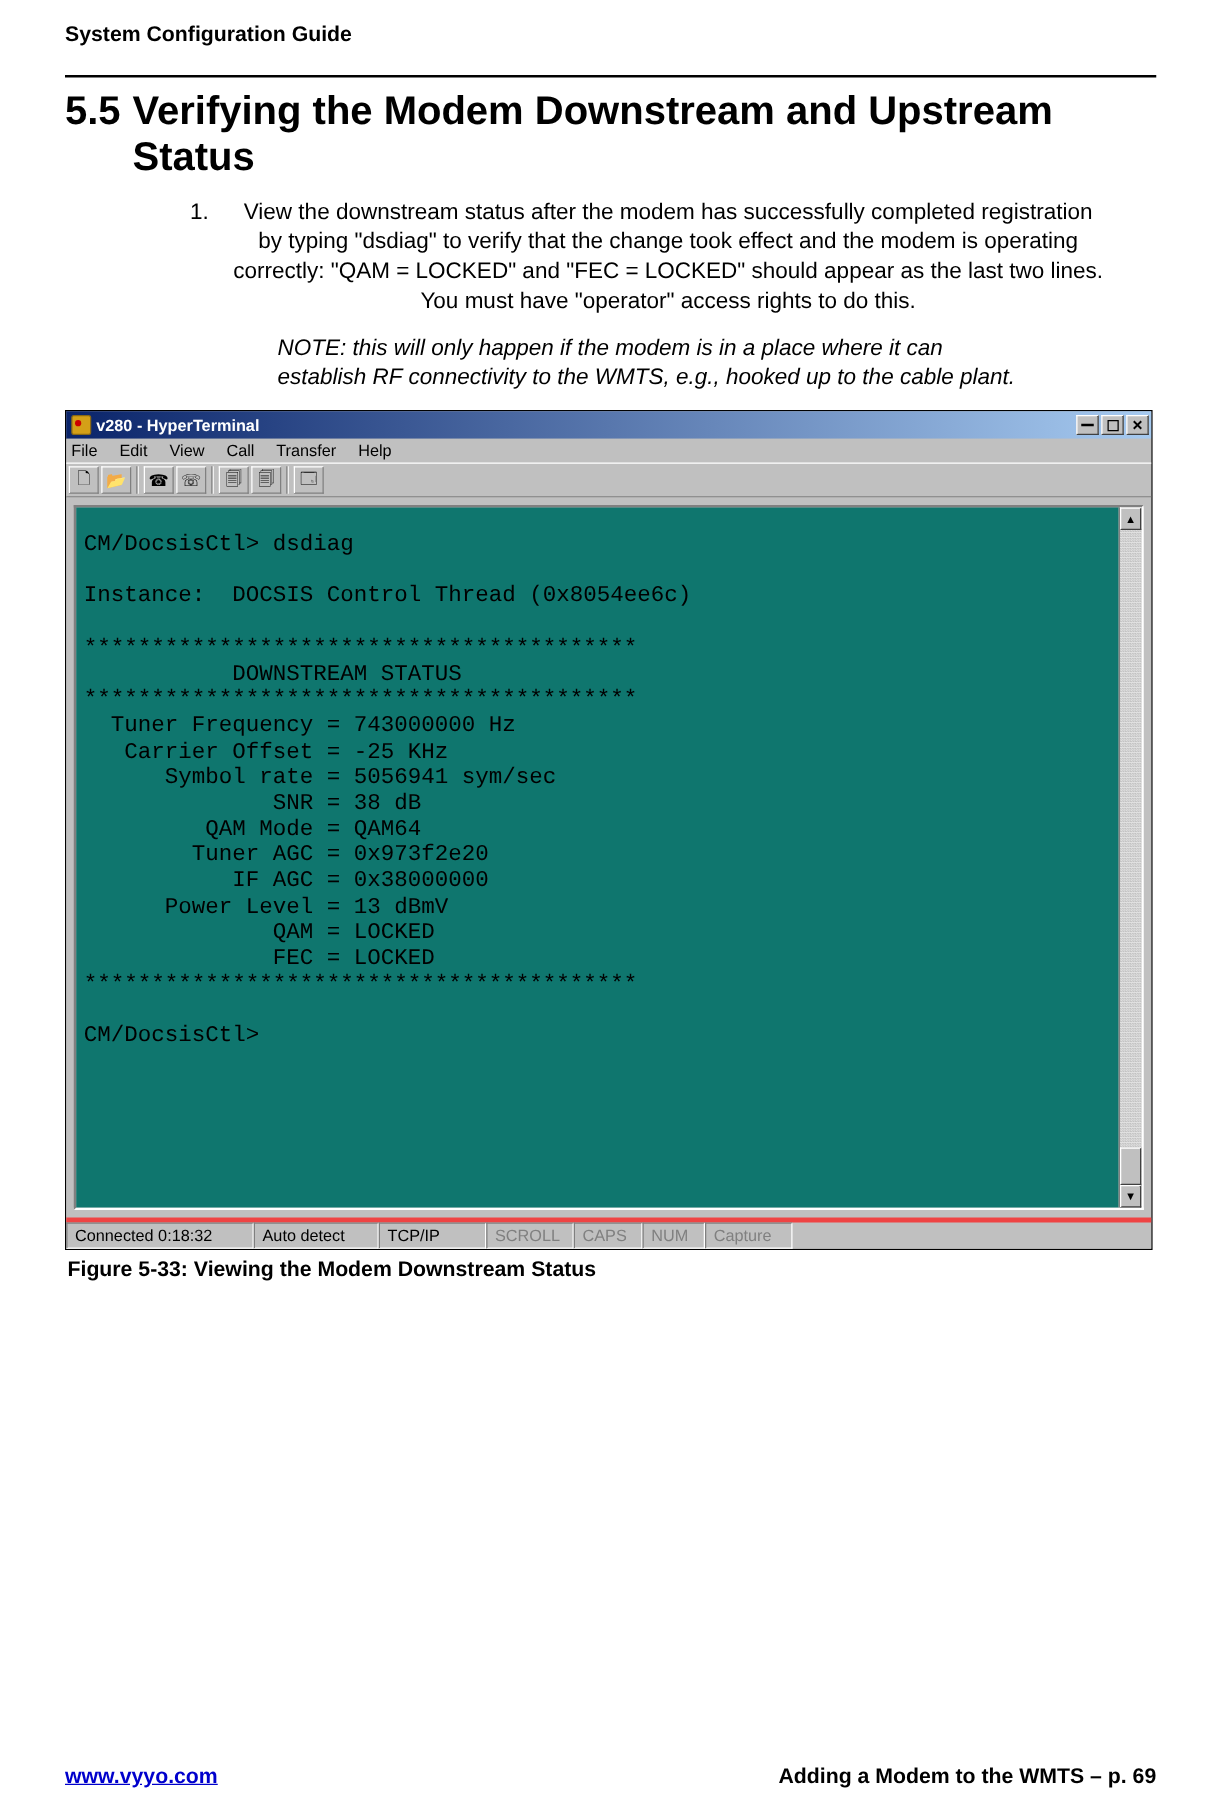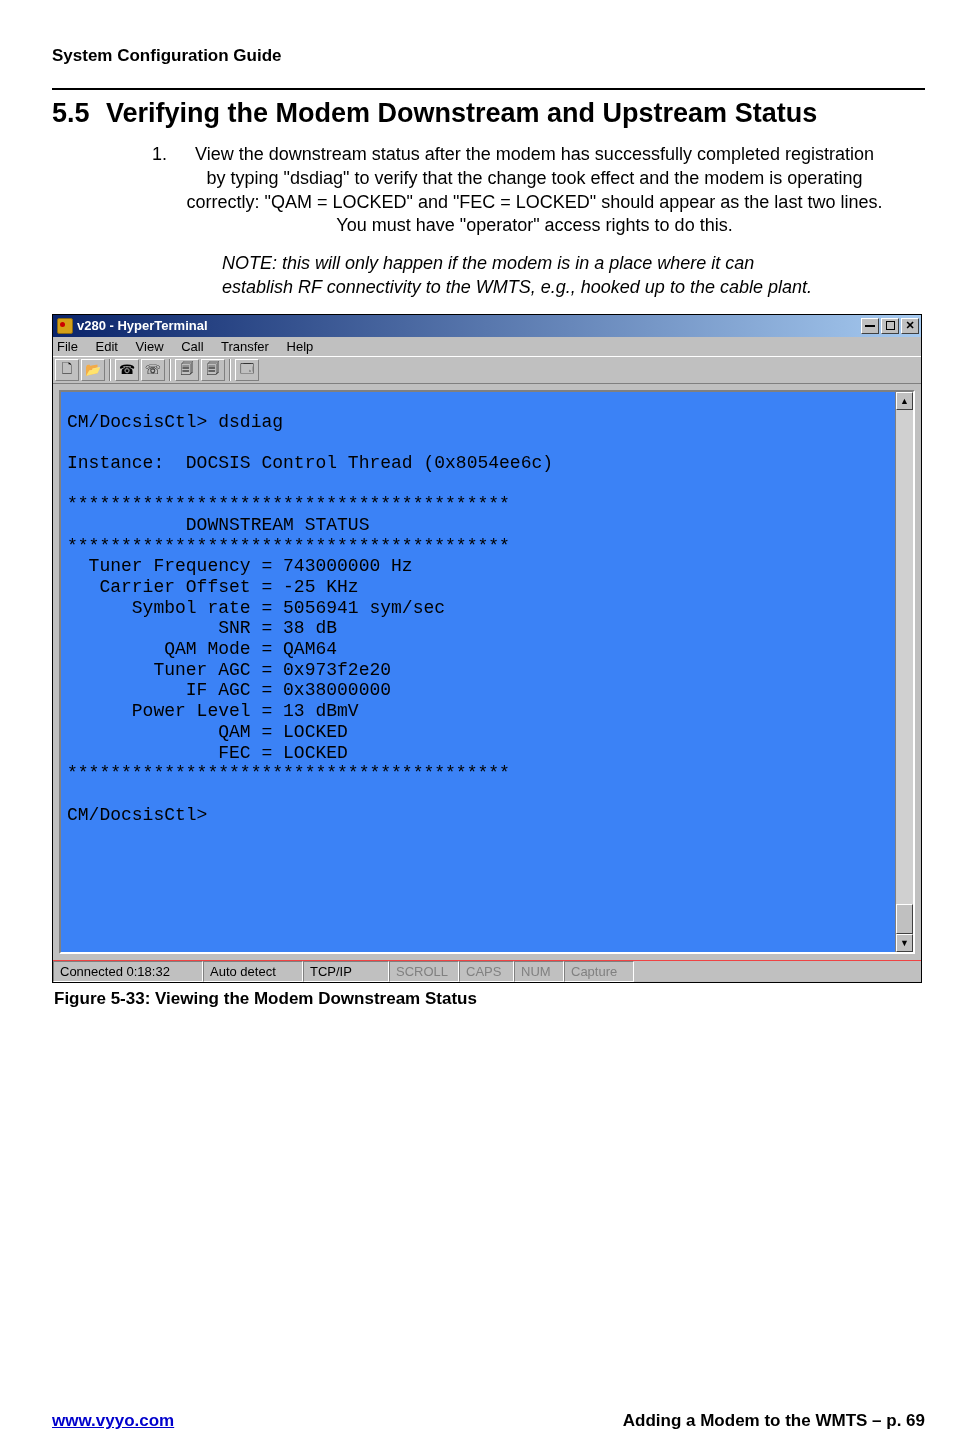--- a/index.html
+++ b/index.html
@@ -7,35 +7,34 @@
   body {
     font-family: Arial, Helvetica, sans-serif;
     width: 977px;
     height: 1451px;
     background: #fff;
     color: #000;
     position: relative;
   }
   .page {
     padding: 18px 52px 0 52px;
-    margin-top: 28px;
   }
   .doc-header {
     font-weight: bold;
     font-size: 17px;
     margin-bottom: 22px;
   }
   .rule {
     border: none;
     border-top: 2px solid #000;
     margin: 0 0 8px 0;
   }
   .section-heading {
     font-weight: bold;
-    font-size: 27px;
+    font-size: 32px;
     line-height: 1.15;
     margin: 0 0 14px 0;
     display: flex;
   }
   .section-heading .num {
     width: 54px;
     flex: 0 0 54px;
   }
   .section-heading .title { flex: 1; }
   .step {
@@ -140,21 +139,21 @@
   }
   .terminal-wrap {
     flex: 1;
     border: 2px solid #808080;
     border-right-color: #fff;
     border-bottom-color: #fff;
     display: flex;
   }
   .terminal {
     flex: 1;
-    background: #3b82f6;
+    background: #0f766e;
     padding: 20px 6px 6px 6px;
     color: #000;
     font-family: "Lucida Console", "Courier New", monospace;
     font-size: 18px;
     line-height: 1.15;
     white-space: pre;
     height: 560px;
     overflow: hidden;
   }
   .scrollbar {
@@ -181,21 +180,21 @@
     position: absolute;
     left: 0; right: 0; bottom: 0;
     height: 30px;
     background: #c0c0c0;
     border: 1px solid #fff;
     border-right-color: #404040;
     border-bottom-color: #404040;
   }
   .statusbar {
     background: #c0c0c0;
-    border-top: 1px solid #ef4444;
+    border-top: 4px solid #ef4444;
     display: flex;
     font-size: 13px;
   }
   .status-cell {
     border: 1px solid #808080;
     border-right-color: #fff;
     border-bottom-color: #fff;
     padding: 2px 6px;
   }
   .status-cell.dim { color: #808080; }

